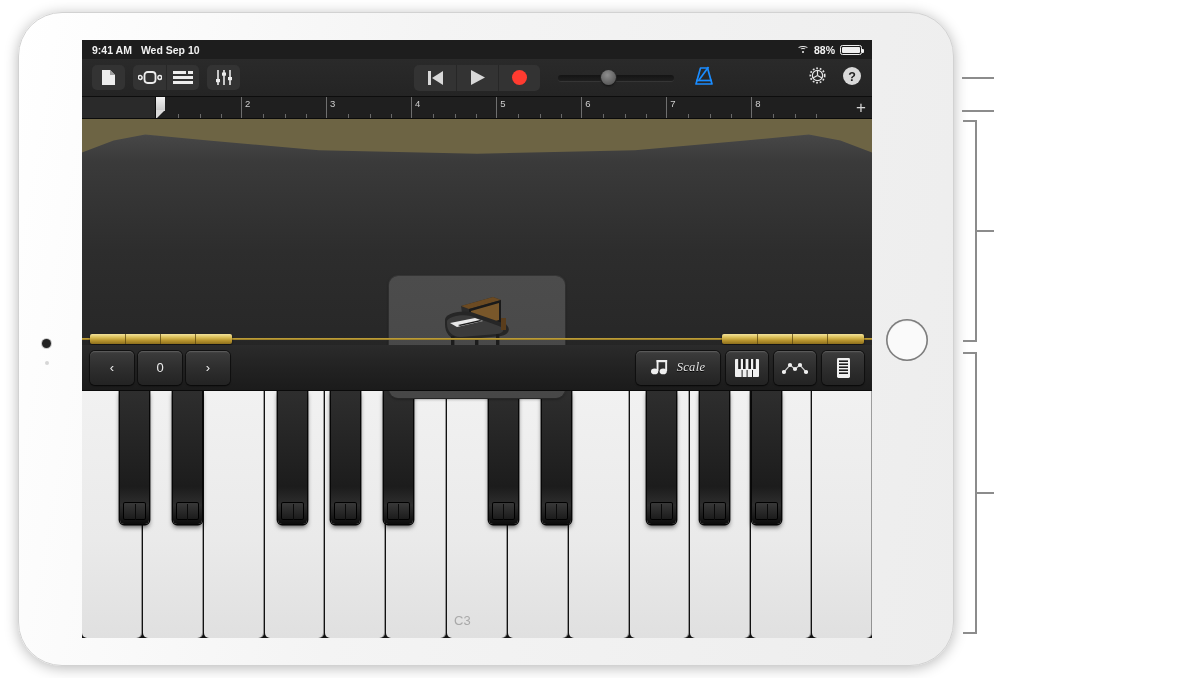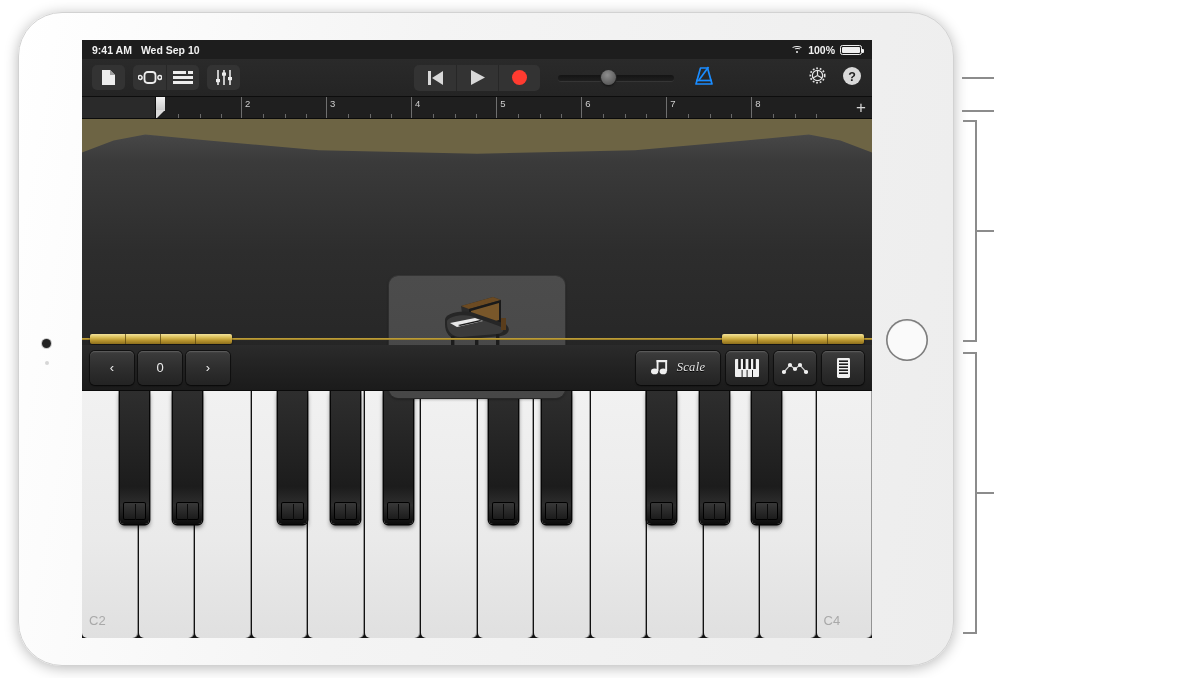--- a/index.html
+++ b/index.html
@@ -233,21 +233,21 @@
         <div class="sb-left">
           <span>9:41 AM</span>
           <span>Wed Sep 10</span>
         </div>
         <div class="sb-right">
           <span class="wifi">
               <i></i>
               <i></i>
               <i></i>
             </span>
-          <span>100%</span>
+          <span>88%</span>
           <span class="batt">
               <i></i>
             </span>
         </div>
       </div>
 
       <div class="toolbar">
         <div class="tb-btn tb-solo">
           <svg width="15" height="17" viewBox="0 0 15 17" aria-hidden="true">
             <path d="M1 1h8l5 5v10H1z" fill="#ededed"></path>
@@ -483,38 +483,35 @@
                   <rect x="2" y="11.4" width="9" height="1.6"></rect>
                   <rect x="2" y="14.4" width="9" height="1.6"></rect>
                 </g>
               </svg>
             </div>
           </div>
         </div>
 
         <div class="keybed">
           <div class="wkeys" id="whiteKeys">
+              <div class="wkey"></div>
+              <div class="wkey"></div>
+              <div class="wkey"></div>
+              <div class="wkey"></div>
+              <div class="wkey"></div>
+              <div class="wkey"></div>
               <div class="wkey">
-                <b>C2</b>
-              </div>
-              <div class="wkey"></div>
-              <div class="wkey"></div>
-              <div class="wkey"></div>
-              <div class="wkey"></div>
-              <div class="wkey"></div>
-              <div class="wkey"></div>
-              <div class="wkey"></div>
-              <div class="wkey"></div>
-              <div class="wkey"></div>
-              <div class="wkey"></div>
-              <div class="wkey"></div>
-              <div class="wkey"></div>
-              <div class="wkey">
-                <b>C4</b>
-              </div>
+                <b>C3</b>
+              </div>
+              <div class="wkey"></div>
+              <div class="wkey"></div>
+              <div class="wkey"></div>
+              <div class="wkey"></div>
+              <div class="wkey"></div>
+              <div class="wkey"></div>
             </div>
           <div class="bkeys" id="blackKeys">
               <div class="bkey" style="left: 38.1667px;">
                 <i></i>
               </div>
               <div class="bkey" style="left: 90.8333px;">
                 <i></i>
               </div>
               <div class="bkey" style="left: 196.167px;">
                 <i></i>

